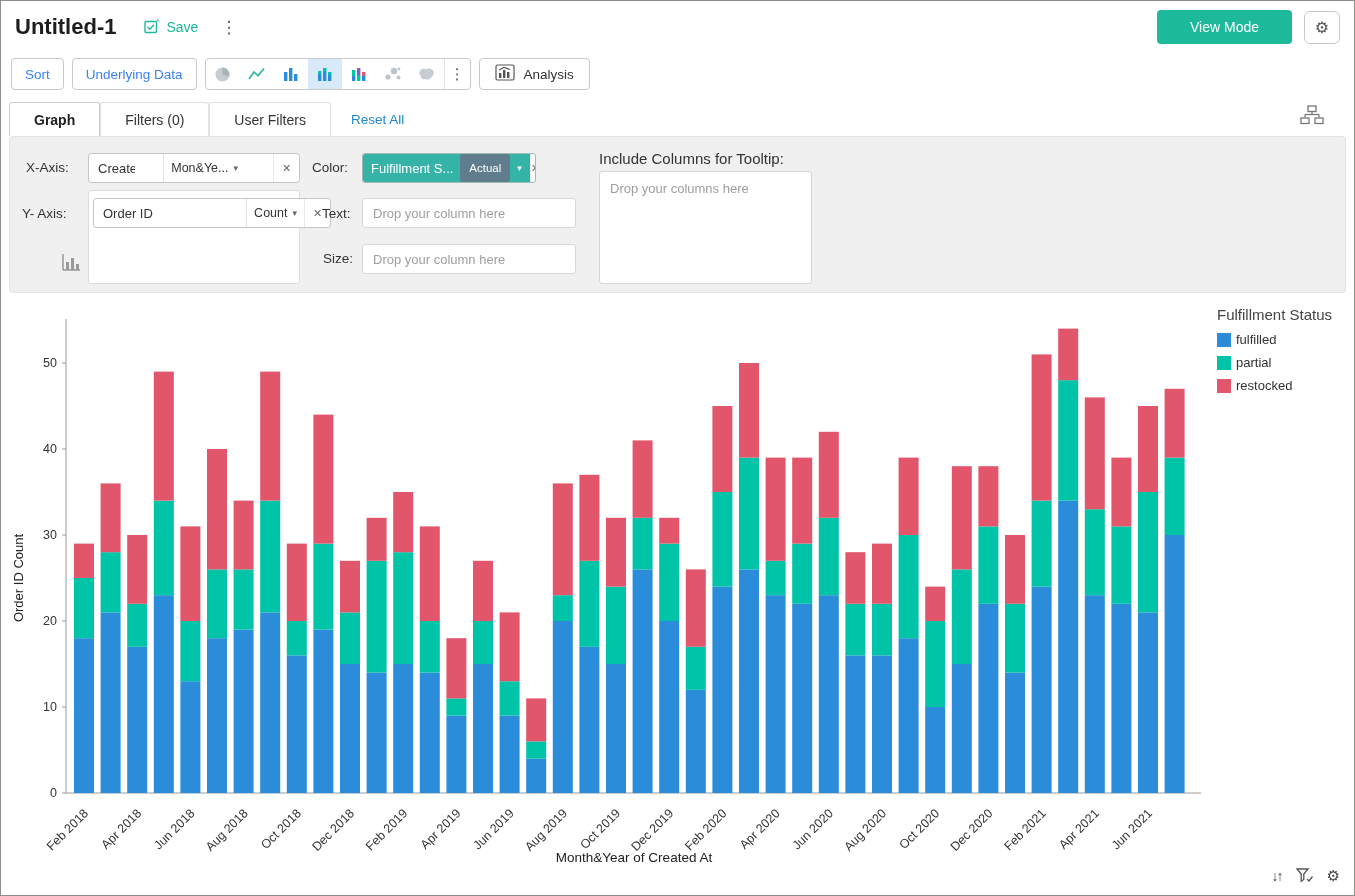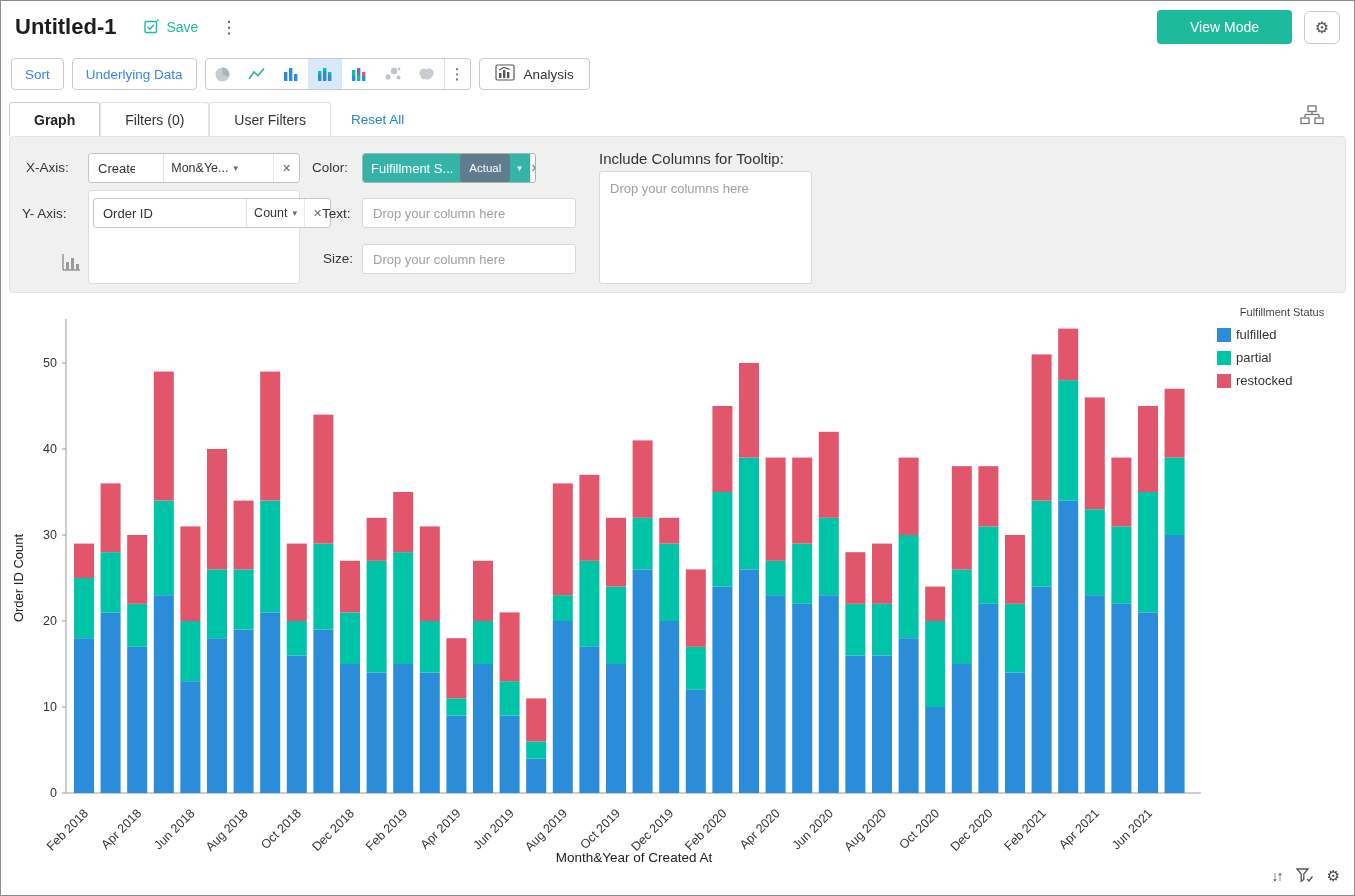--- a/index.html
+++ b/index.html
@@ -44,21 +44,21 @@
   .color-pill .field-name-w { font-size: 13px; color: #fff; white-space: nowrap; overflow: hidden; }
   .badge { font-size: 11.5px; color: #fff; padding: 8px 9px; border-radius: 3px; }
   .chev-w { font-size: 9px; color: #fff; }
   .drop-input { position: absolute; height: 30px; background: #fff; border: 1px solid #d7d7d7; border-radius: 3px; display: flex; align-items: center; padding: 0 10px; font-size: 13px; color: #9f9f9f; }
   .drop-zone { position: absolute; background: #fff; border: 1px solid #d7d7d7; border-radius: 3px; padding: 9px 10px; font-size: 13px; color: #9f9f9f; }
   .mini-chart-icon { position: absolute; left: 50px; top: 116px; cursor: pointer; }
 
   
   .chart-area { position: absolute; top: 300px; left: 0; right: 0; bottom: 0; background: #fff; }
   .legend { position: absolute; left: 1216px; top: 5px; width: 130px; }
-  .legend-title { font-size: 11px; color: #444; margin-bottom: 9px; text-align: center; }
+  .legend-title { font-size: 15px; color: #444; margin-bottom: 9px; }
   .legend-item { display: flex; align-items: center; gap: 5px; margin-bottom: 8px; cursor: pointer; }
   .legend-swatch { width: 14px; height: 14px; flex: 0 0 14px; }
   .legend-label { font-size: 13px; color: #333; }
   .chart-bottom-icons { position: absolute; right: 14px; bottom: 10px; display: flex; align-items: center; gap: 14px; color: #444; }
   .cbi { cursor: pointer; display: grid; place-items: center; }
 </style>
 </head>
 <body>
 
 <div class="app">

